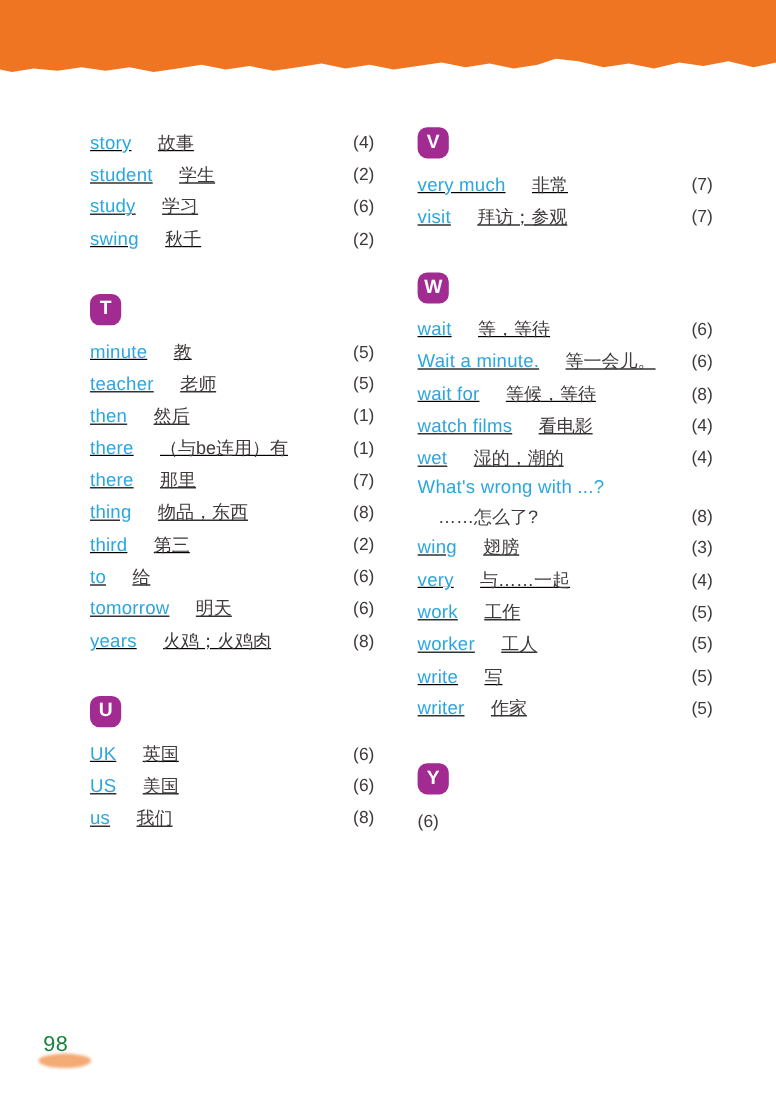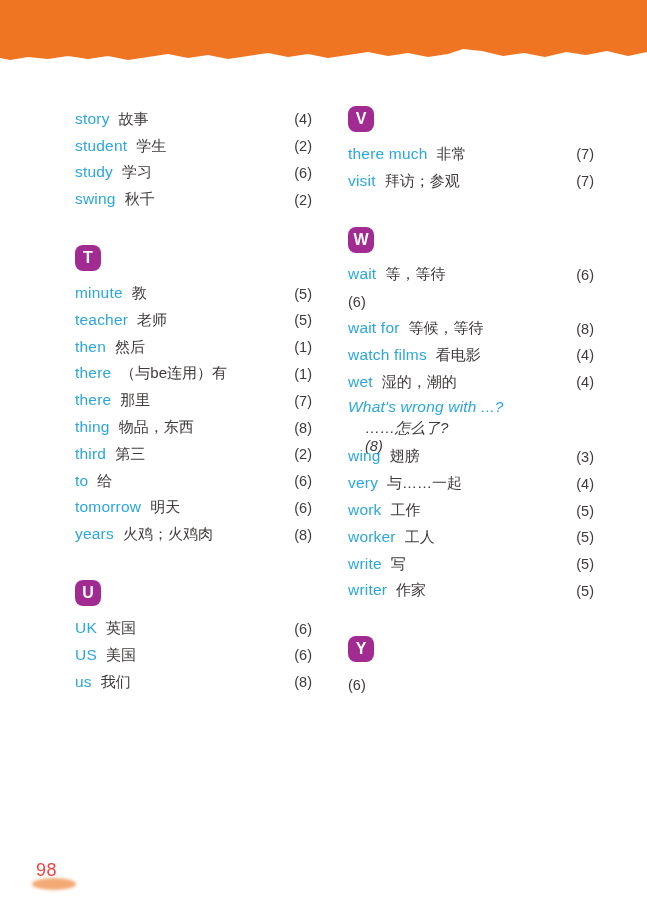--- a/index.html
+++ b/index.html
@@ -25,37 +25,37 @@
   .badge{
     width:26px;height:26px;border-radius:8px;background:var(--purple);
     color:#fff;font-size:16px;font-weight:bold;
     display:flex;align-items:center;justify-content:center;
     margin:0 0 9px 0;
   }
   .row{
     display:flex;justify-content:space-between;align-items:center;
     height:26.8px;font-size:15px;white-space:nowrap;
   }
-  .pair{display:inline-flex;align-items:baseline;gap:9px;}
+  .pair{display:inline-flex;align-items:baseline;gap:22px;text-decoration:underline;}
   .word{color:var(--blue);letter-spacing:0.2px;font-size:15.5px;}
   .meaning{color:var(--ink);}
   .num{color:var(--ink);font-size:14.5px;}
-  .row.two{display:block;height:auto;font-style:italic;}
+  .row.two{display:block;height:auto;}
   .row.two .line1{display:flex;align-items:center;height:23px;}
   .row.two .line2{
-    display:flex;justify-content:space-between;align-items:flex-start;
-    height:25px;padding-left:17px;flex-direction:column;
+    display:flex;justify-content:space-between;align-items:center;
+    height:25px;padding-left:17px;
   }
   .pagenum-wrap{position:absolute;left:36px;top:860px;width:60px;height:36px;}
   .blob{
     position:absolute;left:-4px;top:18px;width:44px;height:12px;
     border-radius:50%;background:var(--blob);filter:blur(1.5px);opacity:.9;
   }
   .pagenum{
-    position:relative;font-size:18px;color:#ef4444;letter-spacing:0.5px;
+    position:relative;font-size:18px;color:#15803d;letter-spacing:0.5px;
   }
 </style>
 </head>
 <body>
 
 <div class="header">
   <svg width="647" height="70" viewBox="0 0 647 70">
     <path style="fill:var(--orange,#EF7522)" d="M0,0 L647,0 L647,52 L628,56 L607,51 L586,55 L566,52 L545,57 L524,53 L503,56 L482,51 L463,49 L448,54 L428,57 L408,53 L388,56 L368,52 L348,55 L328,58 L308,54 L288,57 L268,53 L248,56 L228,59 L208,55 L188,58 L168,54 L148,57 L128,60 L108,56 L88,59 L68,56 L48,59 L28,57 L10,60 L0,58 Z"></path>
   </svg>
 </div>
@@ -188,21 +188,21 @@
           </span>
           <span class="num">(8)</span>
         </div>
       </div>
     </div>
   <div class="col col-right">
       <div class="section">
         <div class="badge">V</div>
         <div class="row">
           <span class="pair">
-            <span class="word">there much</span>
+            <span class="word">very much</span>
             <span class="meaning">非常</span>
           </span>
           <span class="num">(7)</span>
         </div>
         <div class="row">
           <span class="pair">
             <span class="word">visit</span>
             <span class="meaning">拜访；参观</span>
           </span>
           <span class="num">(7)</span>
@@ -211,20 +211,24 @@
       <div class="section">
         <div class="badge">W</div>
         <div class="row">
           <span class="pair">
             <span class="word">wait</span>
             <span class="meaning">等，等待</span>
           </span>
           <span class="num">(6)</span>
         </div>
         <div class="row">
+          <span class="pair">
+            <span class="word">Wait a minute.</span>
+            <span class="meaning">等一会儿。</span>
+          </span>
           <span class="num">(6)</span>
         </div>
         <div class="row">
           <span class="pair">
             <span class="word">wait for</span>
             <span class="meaning">等候，等待</span>
           </span>
           <span class="num">(8)</span>
         </div>
         <div class="row">

